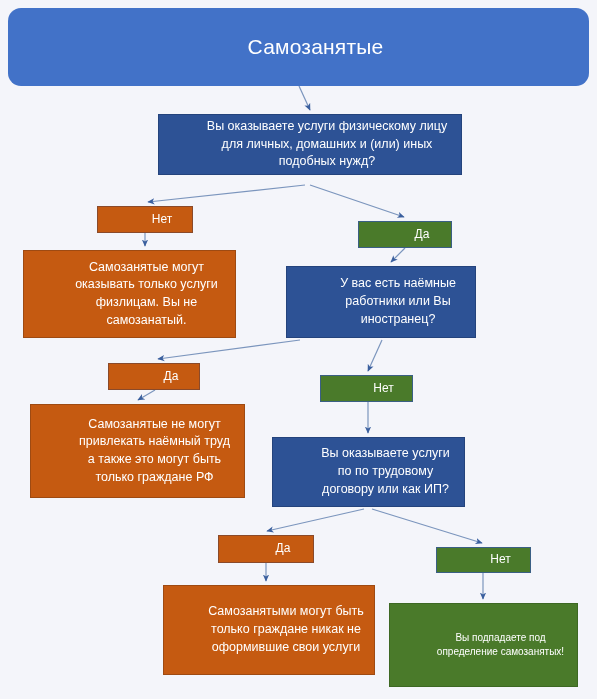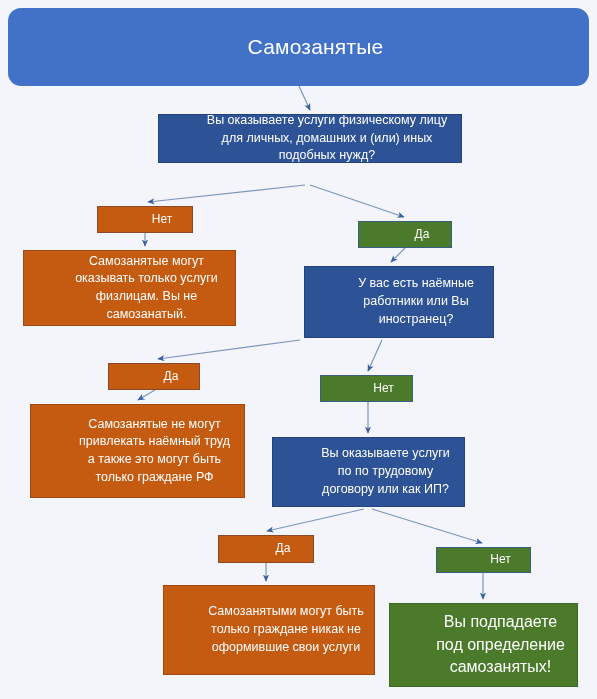--- a/index.html
+++ b/index.html
@@ -49,21 +49,21 @@
   }
   .orange-box {
     background: #c55a11;
     border: 1px solid #9e4a12;
     font-size: 12.5px;
     padding: 4px 10px;
   }
   .green-box {
     background: #4a7a2a;
     border: 1px solid #3d6823;
-    font-size: 16px;
+    font-size: 10px;
     padding: 4px 10px;
   }
   .label-orange {
     background: #c55a11;
     border: 1px solid #8a4a2a;
     font-size: 12px;
   }
   .label-green {
     background: #4a7a2a;
     border: 1px solid #3a5f84;
@@ -100,37 +100,37 @@
         <line x1="372" y1="509" x2="482" y2="543"></line>
         <line x1="266" y1="563" x2="266" y2="581"></line>
         <line x1="483" y1="573" x2="483" y2="599"></line>
       </g>
   </svg>
 
   <div class="node banner" style="left: 8px; top: 8px; width: 581px; height: 78px;">
     <span>Самозанятые</span>
   </div>
 
-  <div class="node question" style="left: 158px; top: 114px; width: 304px; height: 49px;">
+  <div class="node question" style="left: 158px; top: 114px; width: 304px; height: 61px;">
     <span>Вы оказываете услуги физическому лицу для личных, домашних и (или) иных подобных нужд?</span>
   </div>
 
   <div class="node label-orange" style="left: 97px; top: 206px; width: 96px; height: 27px;">
     <span>Нет</span>
   </div>
 
   <div class="node label-green" style="left: 358px; top: 221px; width: 94px; height: 27px;">
     <span>Да</span>
   </div>
 
-  <div class="node orange-box" style="left: 23px; top: 250px; width: 213px; height: 76px;">
+  <div class="node orange-box" style="left: 23px; top: 250px; width: 213px; height: 88px;">
     <span>Самозанятые могут оказывать только услуги физлицам. Вы не самозанатый.</span>
   </div>
 
-  <div class="node question" style="left: 304px; top: 266px; width: 190px; height: 72px;">
+  <div class="node question" style="left: 286px; top: 266px; width: 190px; height: 72px;">
     <span>У вас есть наёмные работники или Вы иностранец?</span>
   </div>
 
   <div class="node label-orange" style="left: 108px; top: 363px; width: 92px; height: 27px;">
     <span>Да</span>
   </div>
 
   <div class="node label-green" style="left: 320px; top: 375px; width: 93px; height: 27px;">
     <span>Нет</span>
   </div>

